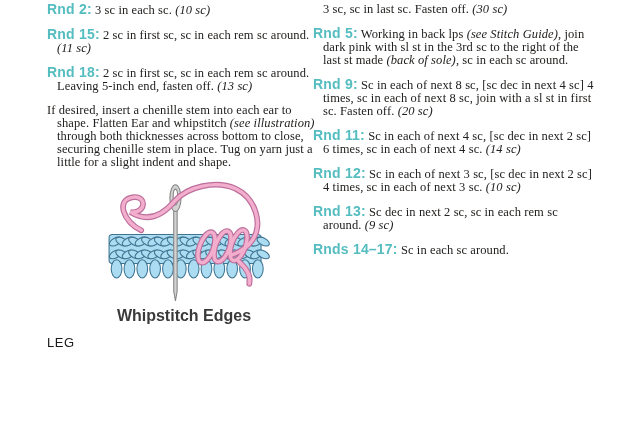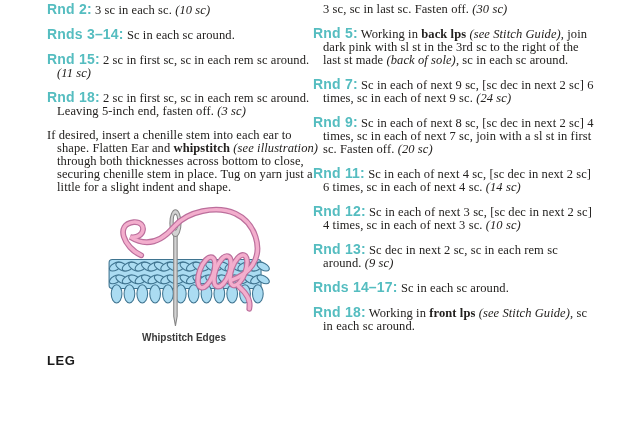--- a/index.html
+++ b/index.html
@@ -13,51 +13,50 @@
   .para {
     font-size:12.5px; line-height:13px; letter-spacing:0.1px;
     padding-left:10px; text-indent:-10px; margin-bottom:11px;
     color:var(--text);
   }
   .para.cont { text-indent:0; }
   .rnd-label {
     font-family:"Liberation Sans", sans-serif; font-weight:bold;
     font-size:14px; color:var(--label-teal); letter-spacing:0.2px;
   }
-  .b { font-weight:bold;margin-top:6px; }
+  .b { font-weight:normal;margin-top:6px; }
   .i { font-style:italic;text-align:right; }
 
   figure { margin:2px 0 10px 0; text-align:center; }
   figure svg { display:block; margin:0 auto; }
   .fig-caption {
     font-family:"Liberation Sans", sans-serif; font-weight:bold;
-    font-size:10px; color:var(--caption-color); margin-top:5px; text-align:center;
+    font-size:16px; color:var(--caption-color); margin-top:5px; text-align:center;
   }
 
   .section-heading {
-    font-family:"Liberation Sans", sans-serif; font-weight:bold;
+    font-family:"Liberation Sans", sans-serif; font-weight:normal;
     font-size:13px; color:#1a1a1a; letter-spacing:0.6px; margin-top:3px;
   }
 
   .band-base { fill:var(--band-fill); stroke:var(--band-stroke); stroke-width:1; }
   .stitch    { fill:var(--band-fill); stroke:var(--band-stroke); stroke-width:1; }
   .needle-body { fill:var(--needle-fill); stroke:var(--needle-stroke); stroke-width:1; }
   .needle-hole { fill:#ffffff; stroke:var(--needle-stroke); stroke-width:1; }
   .yarn-under { fill:none; stroke:var(--yarn-dark);  stroke-width:5.4; stroke-linecap:round; }
   .yarn-over  { fill:none; stroke:var(--yarn-light); stroke-width:3.2; stroke-linecap:round; }
 </style>
 </head>
 <body>
 
 <div class="col" id="left-col">
   <div>
       <p class="para"><span class="rnd-label">Rnd 2:</span><span> 3 sc in each sc. </span><span class="i">(10 sc)</span></p>
-      <p class="para"><span class="rnd-label">Rnds 3–14:</span><span> Sc in each sc around.</span></p>
       <p class="para"><span class="rnd-label">Rnd 15:</span><span> 2 sc in first sc, sc in each rem sc around. </span><span class="i">(11 sc)</span></p>
-      <p class="para"><span class="rnd-label">Rnd 18:</span><span> 2 sc in first sc, sc in each rem sc around. Leaving 5-inch end, fasten off. </span><span class="i">(3 sc)</span></p>
+      <p class="para"><span class="rnd-label">Rnd 18:</span><span> 2 sc in first sc, sc in each rem sc around. Leaving 5-inch end, fasten off. </span><span class="i">(13 sc)</span></p>
       <p class="para"><span>If desired, insert a chenille stem into each ear to shape. Flatten Ear and </span><span class="b">whipstitch</span><span> </span><span class="i">(see illustration)</span><span> through both thicknesses across bottom to close, securing chenille stem in place. Tug on yarn just a little for a slight indent and shape.</span></p>
     </div>
 
   <figure>
     <svg width="172" height="122" viewBox="0 0 160 114" aria-hidden="true">
       <defs>
         <path id="yarn-sweep" d="M 40 47 C 24 40 15 18 33 16 C 46 15 44 32 30 30 C 46 40 60 33 71 20 C 83 6 110 0 128 8 C 147 17 154 41 144 56 C 140 62 133 67 125 70"></path>
         <ellipse id="yarn-ring" cx="0" cy="0" rx="6.5" ry="15"></ellipse>
         <path id="yarn-tail" d="M 131 76 C 138 82 143 89 141 97"></path>
       </defs>
@@ -150,20 +149,18 @@
     <figcaption class="fig-caption">Whipstitch Edges</figcaption>
   </figure>
 
 
   <h3 class="section-heading">LEG</h3>
 </div>
 
 <div class="col" id="right-col">
     <p class="para cont"><span>3 sc, sc in last sc. Fasten off. </span><span class="i">(30 sc)</span></p>
     <p class="para"><span class="rnd-label">Rnd 5:</span><span> Working in </span><span class="b">back lps</span><span> </span><span class="i">(see Stitch Guide)</span><span>, join dark pink with sl st in the 3rd sc to the right of the last st made </span><span class="i">(back of sole)</span><span>, sc in each sc around.</span></p>
-    <p class="para"><span class="rnd-label">Rnd 7:</span><span> Sc in each of next 9 sc, [sc dec in next 2 sc] 6 times, sc in each of next 9 sc. </span><span class="i">(24 sc)</span></p>
-    <p class="para"><span class="rnd-label">Rnd 9:</span><span> Sc in each of next 8 sc, [sc dec in next 2 sc] 4 times, sc in each of next 7 sc, join with a sl st in first sc. Fasten off. </span><span class="i">(20 sc)</span></p>
+    <p class="para"><span class="rnd-label">Rnd 9:</span><span> Sc in each of next 8 sc, [sc dec in next 4 sc] 4 times, sc in each of next 8 sc, join with a sl st in first sc. Fasten off. </span><span class="i">(20 sc)</span></p>
     <p class="para"><span class="rnd-label">Rnd 11:</span><span> Sc in each of next 4 sc, [sc dec in next 2 sc] 6 times, sc in each of next 4 sc. </span><span class="i">(14 sc)</span></p>
     <p class="para"><span class="rnd-label">Rnd 12:</span><span> Sc in each of next 3 sc, [sc dec in next 2 sc] 4 times, sc in each of next 3 sc. </span><span class="i">(10 sc)</span></p>
     <p class="para"><span class="rnd-label">Rnd 13:</span><span> Sc dec in next 2 sc, sc in each rem sc around. </span><span class="i">(9 sc)</span></p>
     <p class="para"><span class="rnd-label">Rnds 14–17:</span><span> Sc in each sc around.</span></p>
-    <p class="para"><span class="rnd-label">Rnd 18:</span><span> Working in </span><span class="b">front lps</span><span> </span><span class="i">(see Stitch Guide)</span><span>, sc in each sc around.</span></p>
   </div>
 
 </body></html>

